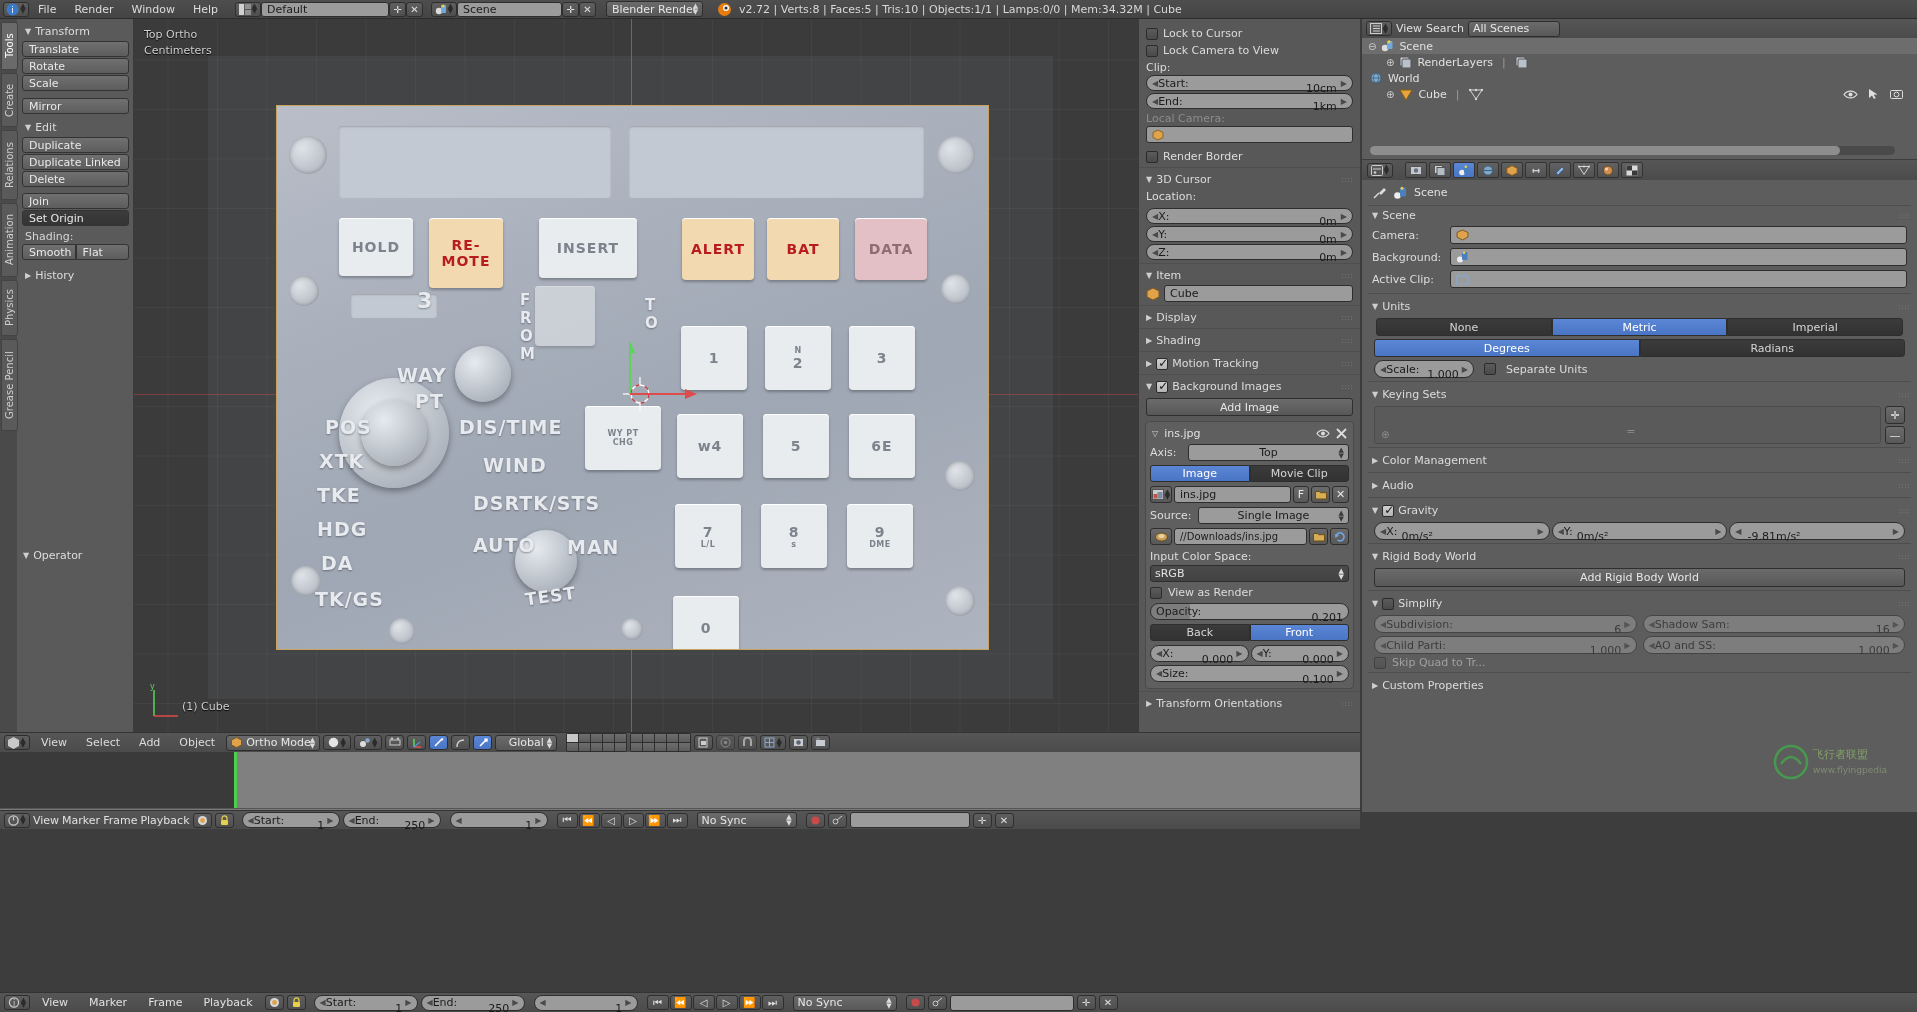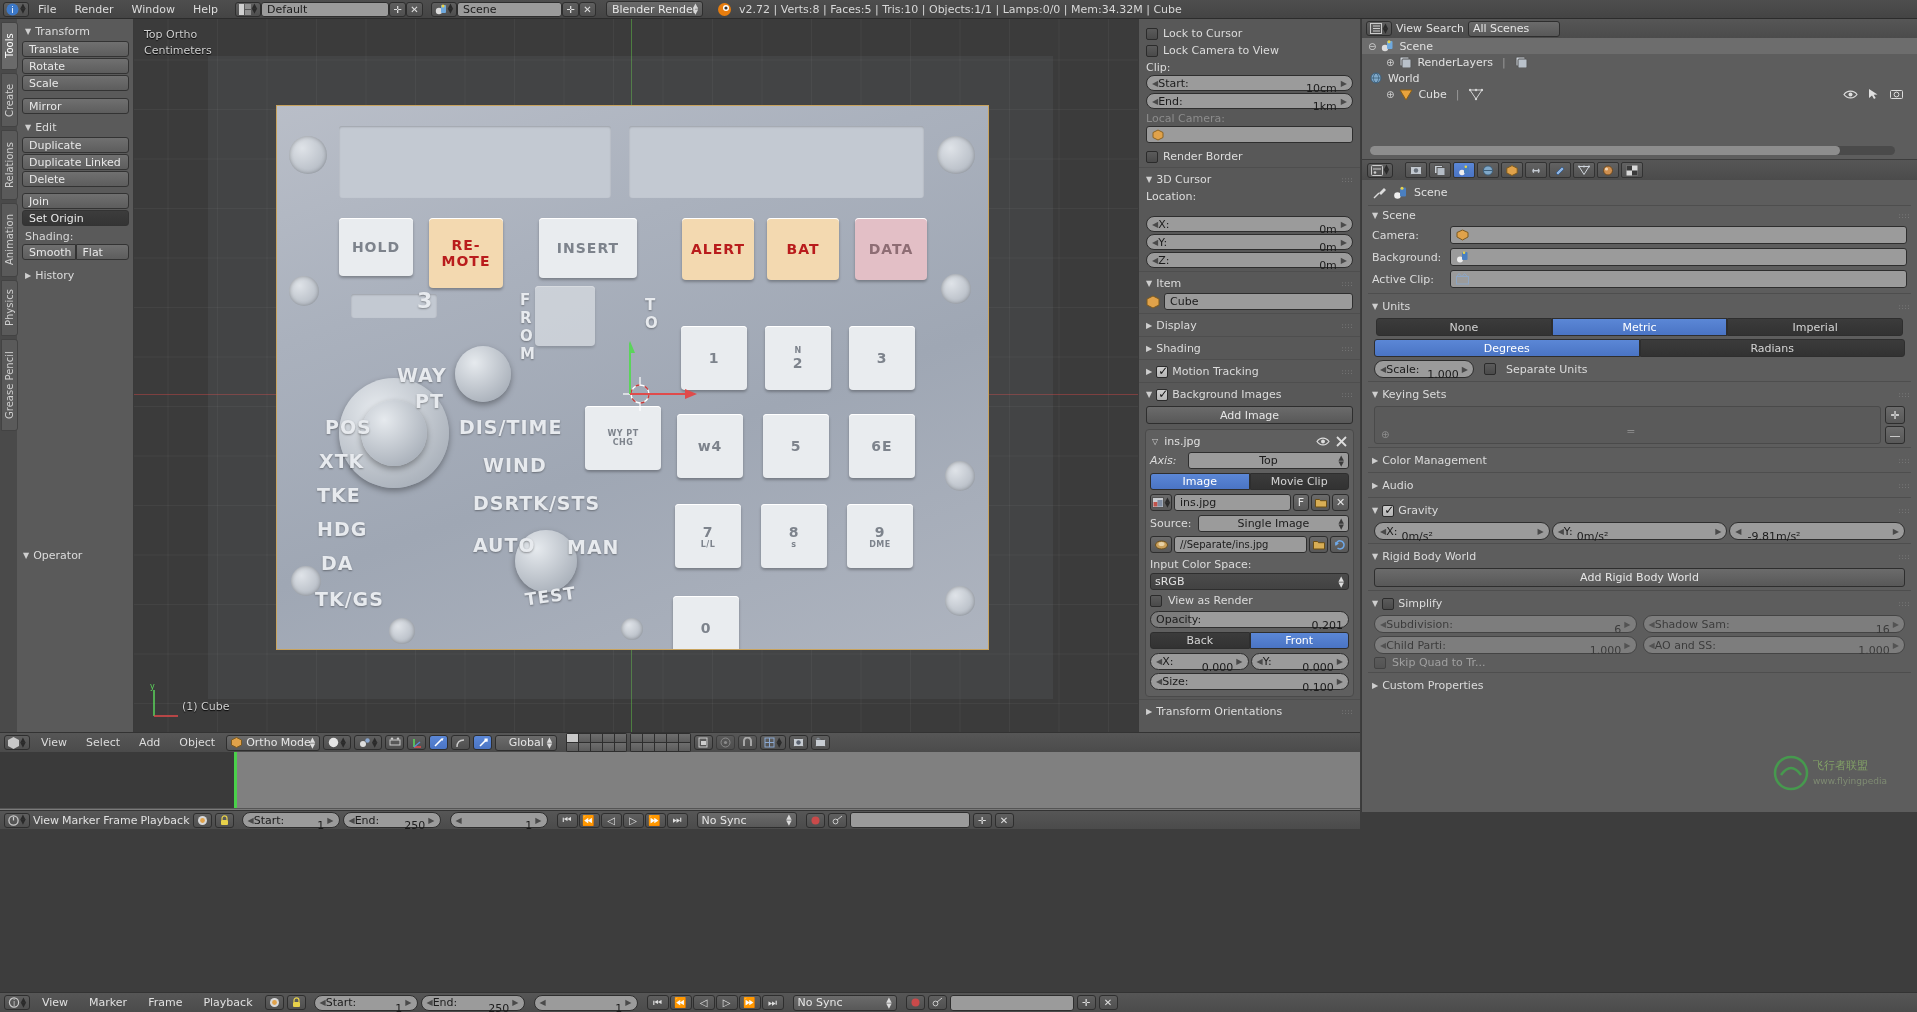--- a/index.html
+++ b/index.html
@@ -168,21 +168,21 @@
           border-radius:2px; display:flex; align-items:center; justify-content:center; cursor:pointer; font-size:10px;}
   .ptab.active { background:linear-gradient(#5b87d6,#4a74c4); }
   .prow { display:flex; align-items:center; gap:6px; padding:2px 10px; font-size:11px;}
   .plab { width:72px; font-size:11px; color:#dcdcdc;}
   .pbox { flex:1; height:18px; }
 
   
   .infobar { position:absolute; left:0; top:992px; width:1917px; height:20px;
              background:linear-gradient(#565656,#4b4b4b); display:flex; align-items:center;
              gap:3px; padding:0 4px; border-top:1px solid #333;}
-  .watermark { position:absolute; right:18px; bottom:16px; opacity:0.75; }
+  .watermark { position:absolute; right:18px; bottom:27px; opacity:0.75; }
 </style>
 </head>
 <body>
 
 <div class="app">
 
   <div class="topbar">
     <div class="iconbtn" style="width:26px;">
       <svg width="13" height="13" viewBox="0 0 13 13">
           <circle cx="6.5" cy="6.5" r="6" fill="#3c78c8"></circle>
@@ -469,21 +469,21 @@
       <span class="chk"></span>
       <span class="nlabel">Render Border</span>
     </div>
 
     <div class="sep"></div>
     <div class="nh">
       <span class="tri">▼</span>
       <span>3D Cursor</span>
       <span class="grip">::::</span>
     </div>
-    <div class="nrow" style="padding-bottom:12px;">
+    <div class="nrow" style="padding-bottom:4px;">
       <span class="nlabel">Location:</span>
     </div>
     <div style="padding:1px 7px;">
       <div class="numfield" style="height:16px;">
         <span class="arr">◀</span>
           <span class="lbl">X:</span>
         <span class="val" style="margin-left:auto;margin-right:4px;">0m</span>
           <span class="arr">▶</span>
       </div>
     </div>
@@ -558,21 +558,21 @@
               <circle cx="7" cy="5.5" r="2" fill="#ddd"></circle>
             </svg>
           <svg width="11" height="11" viewBox="0 0 11 11">
               <line x1="1" y1="1" x2="10" y2="10" stroke="#ddd" stroke-width="1.8"></line>
               <line x1="10" y1="1" x2="1" y2="10" stroke="#ddd" stroke-width="1.8"></line>
             </svg>
         </span>
       </div>
 
       <div style="display:flex;align-items:center;gap:6px;margin-top:3px;">
-        <span class="nlabel" style="width:32px;font-style:italic;">Axis:</span>
+        <span class="nlabel" style="width:32px;">Axis:</span>
         <div class="dropdown" style="flex:1;height:17px;justify-content:center;">
           <span>Top</span>
           <span class="dd-arrows">▲<br>▼</span>
         </div>
       </div>
 
       <div style="display:flex;margin-top:4px;">
         <div class="btn blue" style="flex:1;height:17px;border-radius:3px 0 0 3px;">Image</div>
         <div class="btn dark" style="flex:1;height:17px;border-radius:0 3px 3px 0;">Movie Clip</div>
       </div>
@@ -604,21 +604,21 @@
         </div>
       </div>
 
       <div style="display:flex;align-items:center;gap:2px;margin-top:4px;">
         <div class="btn" style="width:22px;height:17px;">
           <svg width="13" height="10" viewBox="0 0 13 10">
               <ellipse cx="6.5" cy="5" rx="6" ry="4" fill="#caa05a" stroke="#6a4f1d"></ellipse>
               <ellipse cx="6.5" cy="4" rx="3" ry="2" fill="#e7d2a6"></ellipse>
             </svg>
         </div>
-        <div class="field" style="flex:1;height:17px;font-size:10px;">//Separate/ins.jpg</div>
+        <div class="field" style="flex:1;height:17px;font-size:10px;">//Downloads/ins.jpg</div>
         <div class="btn" style="width:19px;height:17px;">
           <svg width="12" height="10" viewBox="0 0 12 10">
               <path d="M0.5 1.5 h4 l1 1.2 h6 V9 H0.5Z" fill="#d8ae55" stroke="#6b4f17"></path>
             </svg>
         </div>
         <div class="btn" style="width:19px;height:17px;">
           <svg width="12" height="11" viewBox="0 0 12 11">
               <path d="M2 6 a4 4 0 1 1 1.5 3" fill="none" stroke="#6fa8e8" stroke-width="1.5"></path>
               <polygon points="1,3 5,4.5 1.5,7" fill="#6fa8e8"></polygon>
             </svg>

